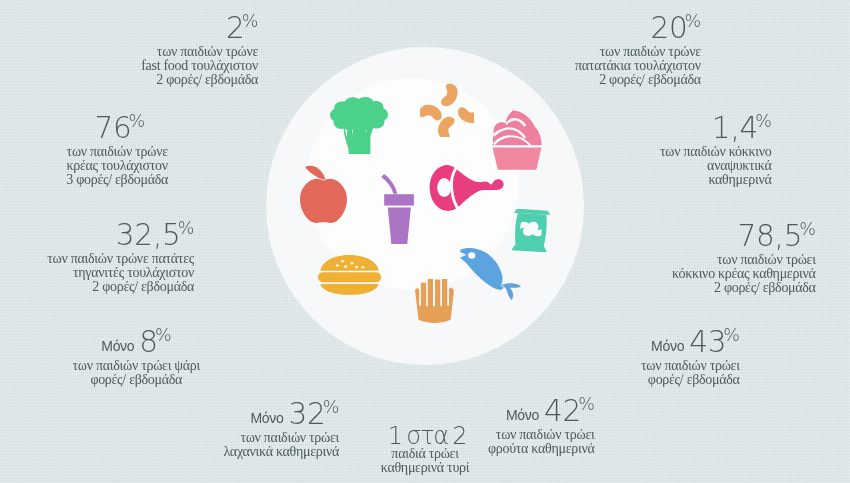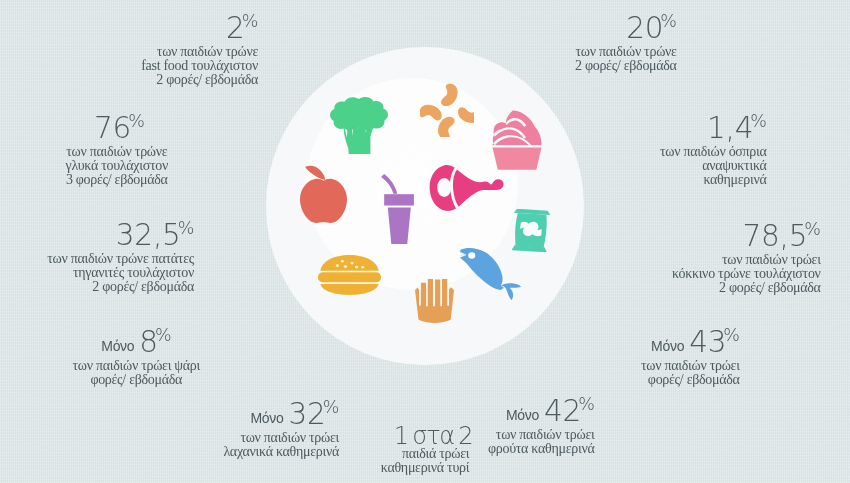--- a/index.html
+++ b/index.html
@@ -25,21 +25,21 @@
        height:37px;}
   .num .pct{font-size:17.5px;line-height:1;letter-spacing:-0.3px;position:relative;top:-11.5px;margin-left:-3px;}
   .num .pre{font-family:"Liberation Sans",sans-serif;font-size:14px;font-weight:400;
      letter-spacing:-0.3px;padding-right:5px;position:relative;top:-1px;}
   .body{font-family:Liberation Serif, serif;font-size:14px;line-height:13.9px;
         letter-spacing:-0.3px;white-space:nowrap;padding-top:0px;margin-top:-2px;}
   .al-r{text-align:right;}
   .al-l{text-align:right;}
   .al-l .num{margin-left:-6px;}
   .al-l.has-pre .num{margin-left:-1px;}
-  .al-c{text-align:right;}
+  .al-c{text-align:center;}
   .small-num .num{font-size:24px;letter-spacing:-1.4px;word-spacing:-1.5px;line-height:26px;height:26px;margin-left:-4px;}
   .icon{position:absolute;z-index:4;}
 </style>
 </head>
 <body>
 
 <div id="stage">
 <div id="texture"></div>
 <svg id="noise" width="850" height="483">
   <filter id="grain">
@@ -148,21 +148,21 @@
   <div class="body">
     <div>των παιδιών τρώνε</div>
     <div>fast food τουλάχιστον</div>
     <div>2 φορές/ εβδομάδα</div>
   </div>
 </div>
 <div class="stat al-r" style="right:682px;top:110px;text-align:center;">
   <div class="num"><span class="pre"></span><span class="val">76</span><span class="pct">%</span></div>
   <div class="body">
     <div>των παιδιών τρώνε</div>
-    <div>γλυκά τουλάχιστον</div>
+    <div>κρέας τουλάχιστον</div>
     <div>3 φορές/ εβδομάδα</div>
   </div>
 </div>
 <div class="stat al-r" style="right:656px;top:217px;">
   <div class="num"><span class="pre"></span><span class="val">32,5</span><span class="pct">%</span></div>
   <div class="body">
     <div>των παιδιών τρώνε πατάτες</div>
     <div>τηγανιτές τουλάχιστον</div>
     <div>2 φορές/ εβδομάδα</div>
   </div>
@@ -171,36 +171,37 @@
   <div class="num"><span class="pre">Μόνο</span><span class="val">8</span><span class="pct">%</span></div>
   <div class="body">
     <div>των παιδιών τρώει ψάρι</div>
     <div>φορές/ εβδομάδα</div>
   </div>
 </div>
 <div class="stat al-l" style="left:575px;top:10px;">
   <div class="num"><span class="pre"></span><span class="val">20</span><span class="pct">%</span></div>
   <div class="body">
     <div>των παιδιών τρώνε</div>
+    <div>πατατάκια τουλάχιστον</div>
     <div>2 φορές/ εβδομάδα</div>
   </div>
 </div>
 <div class="stat al-l" style="left:660px;top:110px;">
   <div class="num"><span class="pre"></span><span class="val">1,4</span><span class="pct">%</span></div>
   <div class="body">
-    <div>των παιδιών όσπρια</div>
+    <div>των παιδιών κόκκινο</div>
     <div>αναψυκτικά</div>
     <div>καθημερινά</div>
   </div>
 </div>
 <div class="stat al-l" style="left:672px;top:218px;">
   <div class="num"><span class="pre"></span><span class="val">78,5</span><span class="pct">%</span></div>
   <div class="body">
     <div>των παιδιών τρώει</div>
-    <div>κόκκινο τρώνε τουλάχιστον</div>
+    <div>κόκκινο κρέας καθημερινά</div>
     <div>2 φορές/ εβδομάδα</div>
   </div>
 </div>
 <div class="stat al-l has-pre" style="left:641px;top:324px;">
   <div class="num"><span class="pre">Μόνο</span><span class="val">43</span><span class="pct">%</span></div>
   <div class="body">
     <div>των παιδιών τρώει</div>
     <div>φορές/ εβδομάδα</div>
   </div>
 </div>

